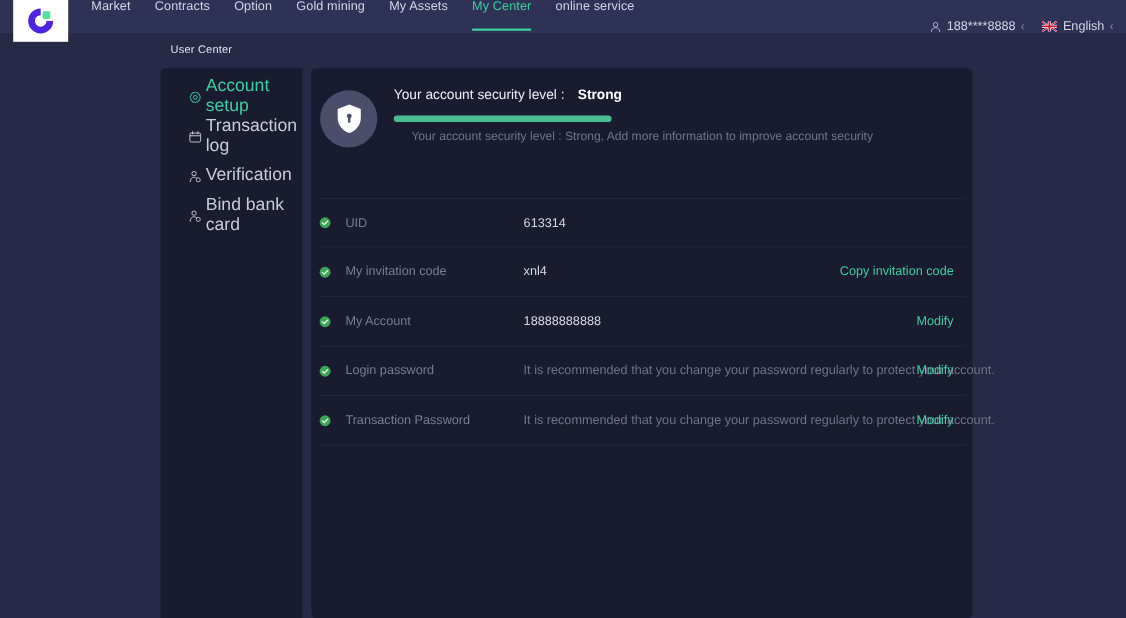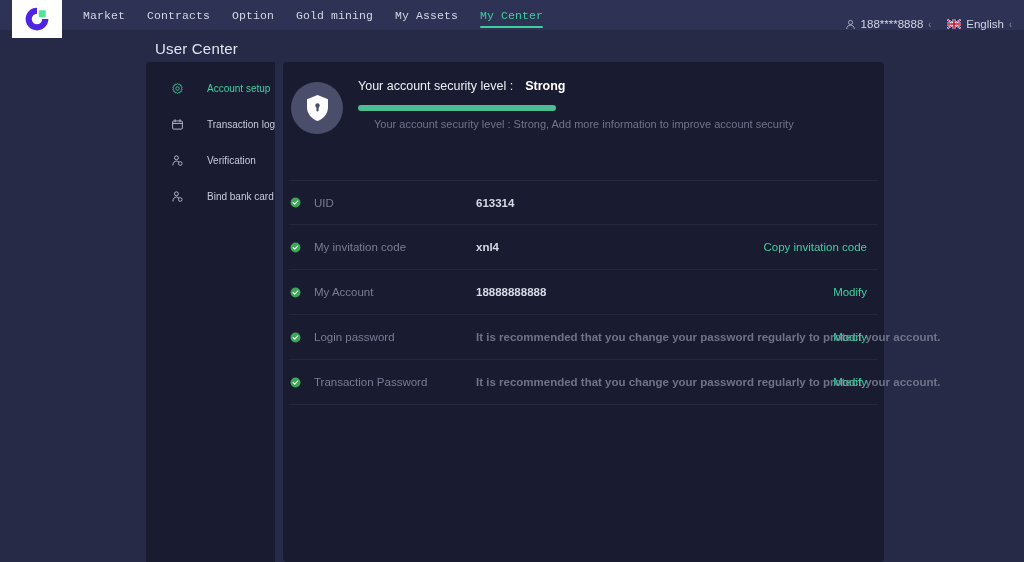--- a/index.html
+++ b/index.html
@@ -35,29 +35,28 @@
 
   .nav {
     position: absolute;
     left: 72px; top: 0;
     height: 30px;
     display: flex;
     align-items: stretch;
   }
   .nav-item {
     display: flex;
-    align-items: center;
+    align-items: flex-start;
     padding: 0 11px;
     font-size: 11.5px;
     color: #d2d5e4;
     cursor: pointer;
     position: relative;
     white-space: nowrap;
     letter-spacing: .1px;
-    font-family: Liberation Mono, monospace;
   }
   .nav-item.active { color: #3ecfa0; }
   .nav-item.active::after {
     content: "";
     position: absolute;
     left: 11px; right: 11px;
     bottom: 2px;
     height: 2px;
     background: #3ecfa0;
     border-radius: 1px;
@@ -85,40 +84,40 @@
     font-size: 9px;
     color: #8d92ab;
     transform: scaleY(1.25);
     line-height: 1;
   }
 
   
   .page-title {
     position: absolute;
     left: 155px; top: 40px;
-    font-size: 15px;
+    font-size: 10px;
     color: #e3e5ef;
     letter-spacing: .2px;
   }
 
   .sidebar {
     position: absolute;
     left: 146px; top: 62px;
     width: 129px; height: 500px;
     background: #191c30;
     border-radius: 4px 0 0 0;
   }
   .side-item {
     display: flex;
     align-items: center;
-    gap: 23px;
+    gap: 3px;
     height: 24px;
     margin-top: 12px;
     padding-left: 25px;
-    font-size: 10px;
+    font-size: 16px;
     color: #c8cbdb;
     cursor: pointer;
   }
   .side-item:first-child { margin-top: 14px; }
   .side-item.active { color: #3ecfa0; }
   .side-icon { width: 13px; height: 13px; flex: 0 0 13px; display: block; }
 
   .content {
     position: absolute;
     left: 283px; top: 62px;
@@ -202,21 +201,20 @@
     font-size: 11.5px;
     color: #787c94;
     white-space: nowrap;
   }
   .row-value {
     position: absolute;
     left: 187px;
     font-size: 11.5px;
     color: #d6d9e6;
     white-space: nowrap;
-    font-weight: bold;
   }
   .row-value.muted { color: #6f7389; }
   .row-action {
     position: absolute;
     right: 11px;
     font-size: 11.5px;
     color: #3ecfa0;
     cursor: pointer;
     white-space: nowrap;
   }
@@ -244,20 +242,23 @@
       <span>Option</span>
     </div>
   <div class="nav-item">
       <span>Gold mining</span>
     </div>
   <div class="nav-item">
       <span>My Assets</span>
     </div>
   <div class="nav-item active">
       <span>My Center</span>
+    </div>
+  <div class="nav-item">
+      <span>online service</span>
     </div>
 </nav>
 
 <div class="header-right">
   <div class="hr-group">
     <svg class="user-glyph" viewBox="0 0 16 16">
       <circle cx="8" cy="5" r="3" fill="none" stroke="#c9cdde" stroke-width="1.3"></circle>
       <path d="M2.5 14.5 C2.5 10.8 5 9 8 9 C11 9 13.5 10.8 13.5 14.5" fill="none" stroke="#c9cdde" stroke-width="1.3"></path>
     </svg>
     <span>188****8888</span>

